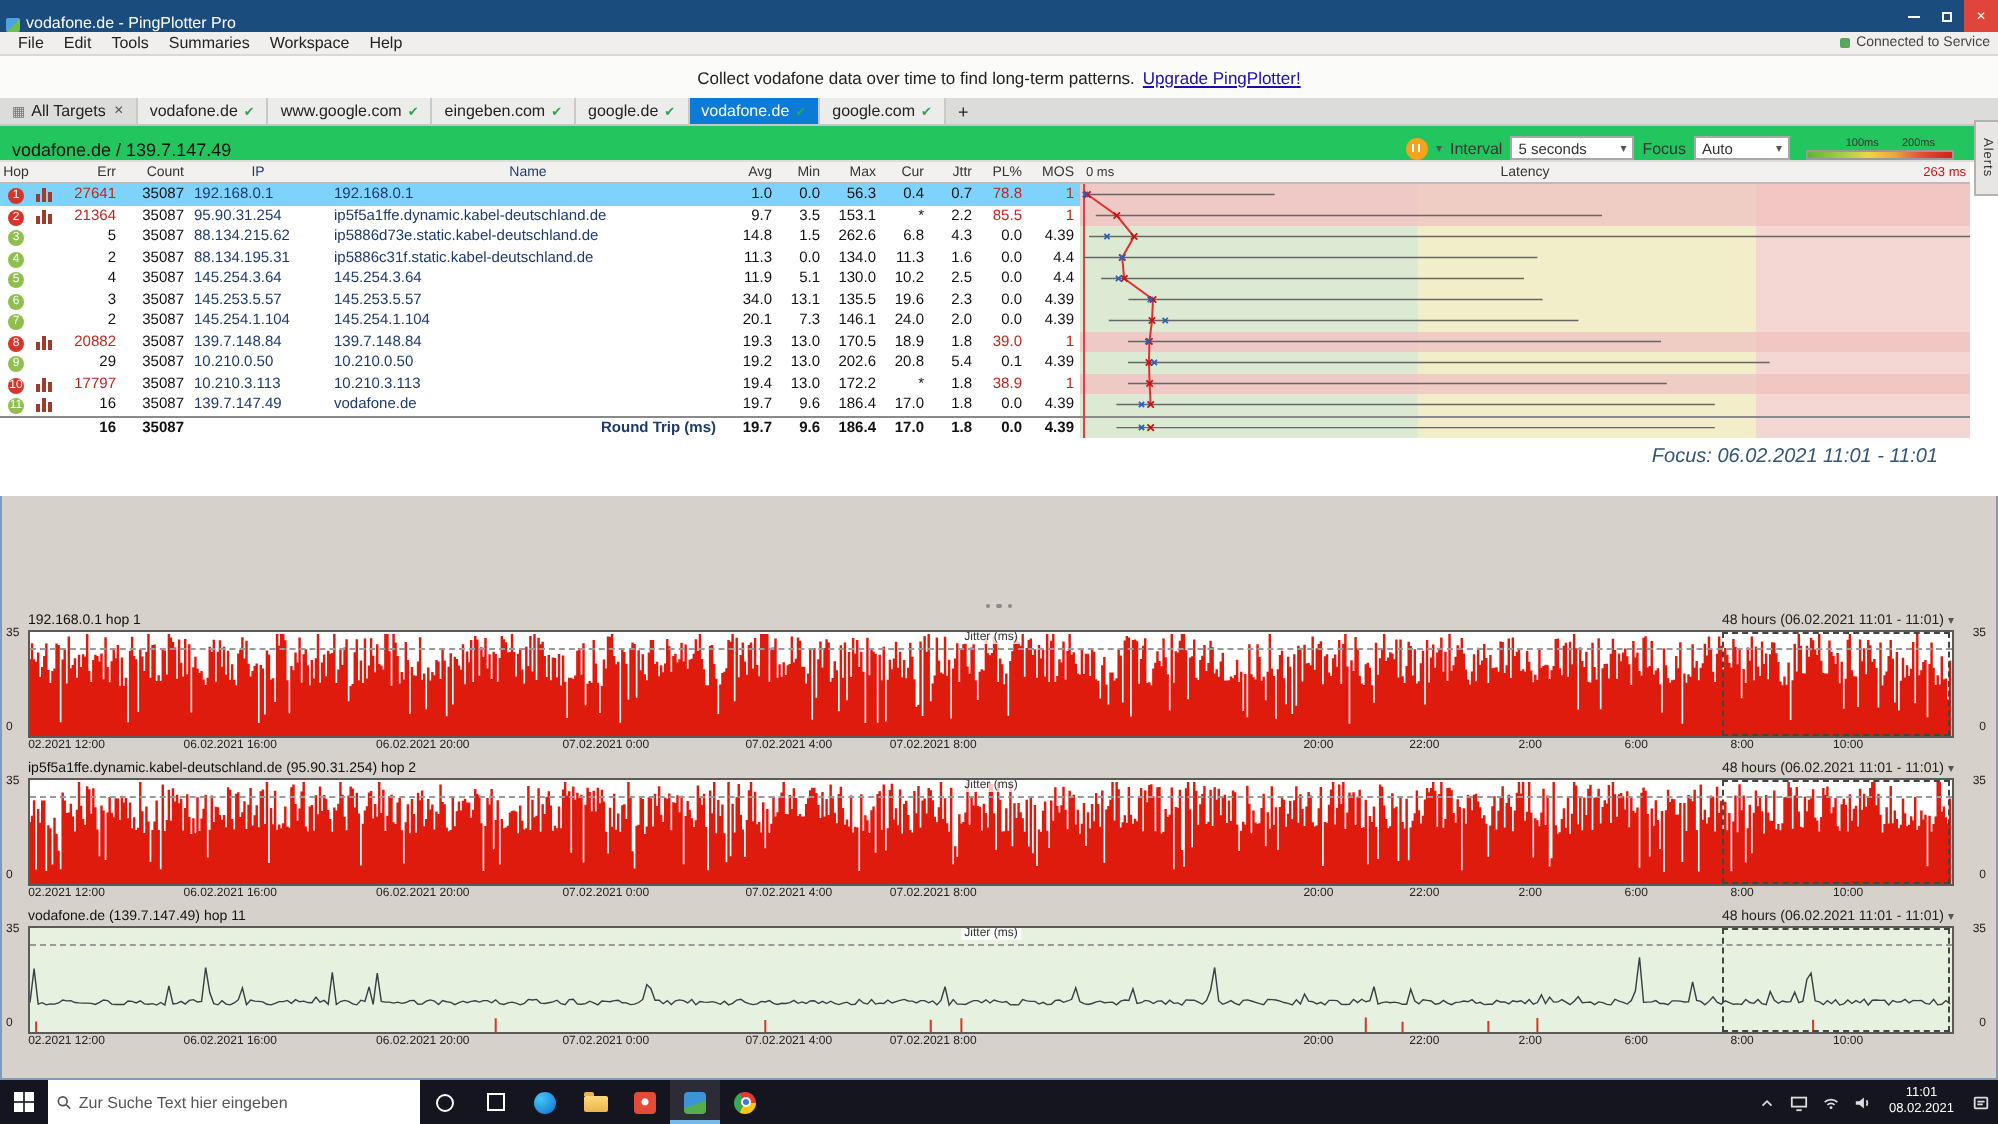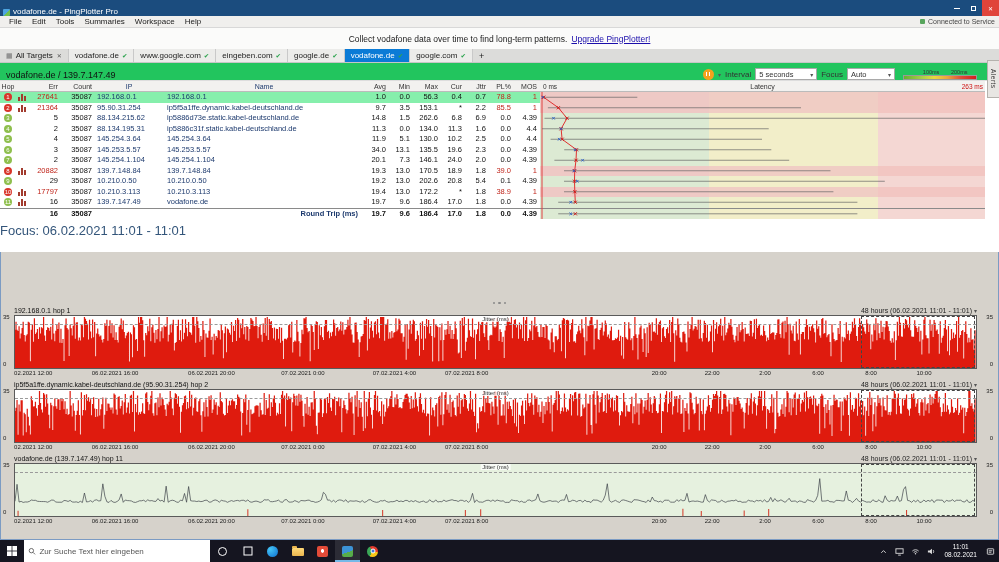--- a/index.html
+++ b/index.html
@@ -72,33 +72,33 @@
   .c-pl,.c-mos{width:26px;text-align:right;padding-right:3px;}
   .c-lat{flex:1;position:relative;}
   .hc{text-align:center;padding-left:0;}
   .th-lat{height:11px;box-shadow:0 1px 0 #d23b2e;position:relative;}
   .lh-min{position:absolute;left:3px;top:2px;font-size:6.5px;}
   .lh-title{display:block;text-align:center;font-size:7px;line-height:11px;}
   .lh-max{position:absolute;right:2px;top:2px;color:#cc1111;font-size:6.5px;}
 
   .tbody{position:relative;font-size:7.5px;color:#111;}
   .trow{display:flex;height:10.5px;line-height:10.5px;align-items:stretch;}
-  .trow.sel .cell:not(.c-lat){background:#86efac;}
+  .trow.sel .cell:not(.c-lat){background:#7dd3fc;}
   .badge{display:inline-block;width:8px;height:8px;border-radius:50%;font-size:6px;line-height:8px;text-align:center;margin-top:1px;color:#fff;}
   .badge.ok{background:#8fbf4d;}
   .badge.bad{background:#d8352a;}
   .mini{width:8px;height:8px;fill:#a23b2e;}
   .c-ip,.c-name{color:#1d3a6e;}
   .alert{color:#c0261c;}
   .rt{border-top:1px solid #8a8a8a;height:11.5px;font-weight:bold;}
   .rt .c-name{text-align:right;padding-right:6px;color:#1d3a6e;}
   .lat{background:linear-gradient(to right,#dcead3 0,#dcead3 38%,#f2eec9 38%,#f2eec9 76%,#f4d7d3 76%,#f4d7d3 100%);}
   .lat.tint{background:linear-gradient(to right,#eec9c5 0,#eec9c5 38%,#f0cdc4 38%,#f0cdc4 76%,#f2c6c2 76%,#f2c6c2 100%);}
   #lat-svg{position:absolute;right:0;top:0;width:445px;height:127px;pointer-events:none;z-index:4;}
-  .focus-caption{padding:4px 16px 0 0;font-size:13px;color:#33557a;}
+  .focus-caption{text-align:right;padding:4px 16px 0 0;font-size:10px;color:#33557a;font-style:italic;}
 
   
   .gap{flex:1;display:flex;flex-direction:column;justify-content:flex-end;align-items:center;}
   .splitter{display:flex;gap:3px;padding-bottom:2px;}
   .splitter .dot{width:2.5px;height:2.5px;border-radius:50%;background:#8a8a8a;}
 
   
   .timelines{flex:0 0 234px;padding-bottom:12px;}
   .tl{margin-bottom:2px;}
   .tl-head{display:flex;justify-content:space-between;align-items:center;height:9px;padding:0 22px 0 14px;font-size:7px;color:#111;}
@@ -318,21 +318,21 @@
             <div class="cell c-hop"><span class="badge ok">3</span></div>
             <div class="cell c-ic"></div>
             <div class="cell c-err">5</div>
             <div class="cell c-count">35087</div>
             <div class="cell c-ip">88.134.215.62</div>
             <div class="cell c-name">ip5886d73e.static.kabel-deutschland.de</div>
             <div class="cell c-avg">14.8</div>
             <div class="cell c-min">1.5</div>
             <div class="cell c-max">262.6</div>
             <div class="cell c-cur">6.8</div>
-            <div class="cell c-jttr">6.9</div>
+            <div class="cell c-jttr">4.3</div>
             <div class="cell c-pl">0.0</div>
             <div class="cell c-mos">4.39</div>
             <div class="cell c-lat lat"></div>
           </div>
           <div class="trow">
             <div class="cell c-hop"><span class="badge ok">4</span></div>
             <div class="cell c-ic"></div>
             <div class="cell c-err">2</div>
             <div class="cell c-count">35087</div>
             <div class="cell c-ip">88.134.195.31</div>

